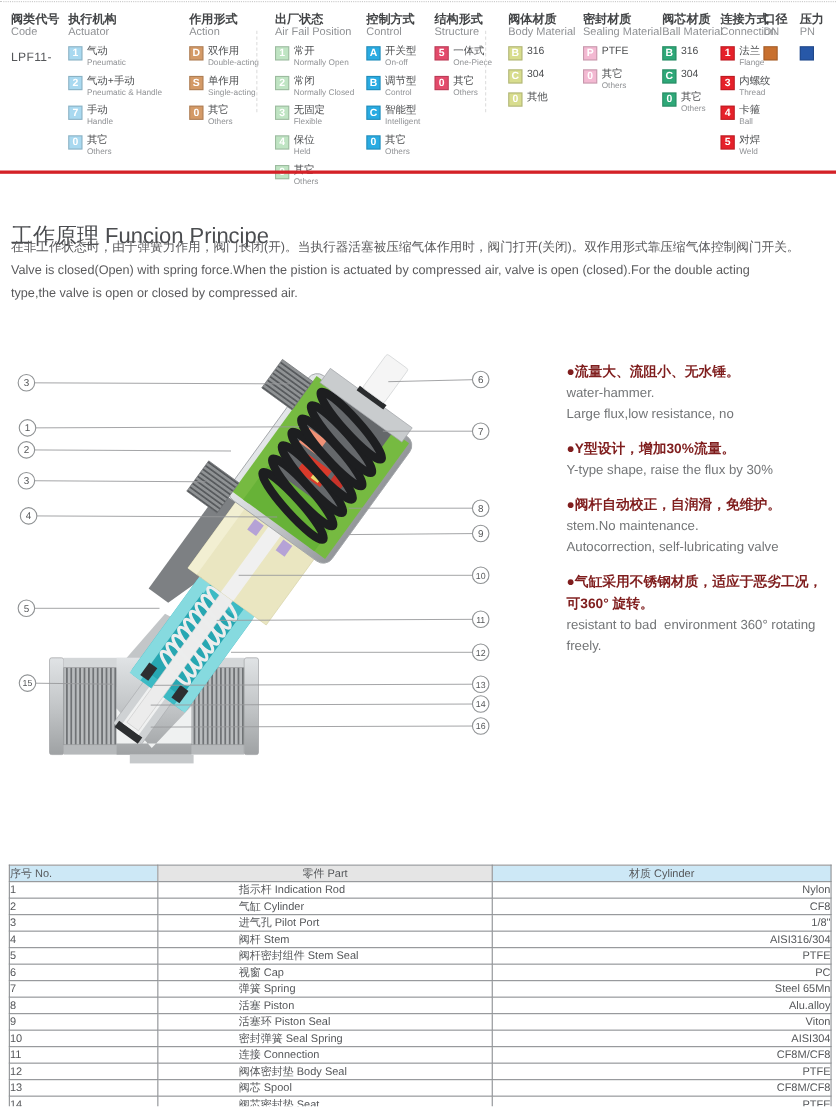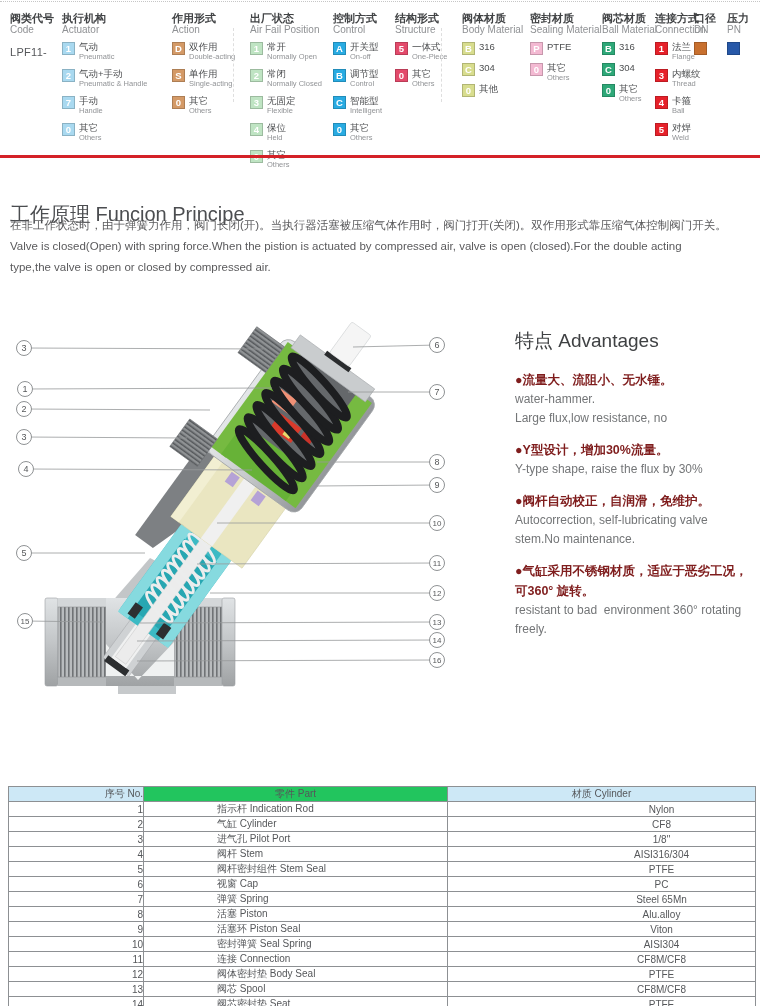--- a/index.html
+++ b/index.html
@@ -44,23 +44,23 @@
   .adv-item{margin-bottom:12px;}
   .adv-cn{font-size:12.5px;color:#7f1d1d;line-height:20px;white-space:pre;font-weight:bold;}
   .adv-en{font-size:12px;color:#737577;line-height:19px;white-space:pre;}
 
   
   .parts{position:absolute;left:8px;top:786px;width:744px;border-collapse:collapse;
          table-layout:fixed;font-size:10px;color:#55575a;}
   .parts th,.parts td{border:1px solid #8d9093;padding:0;overflow:hidden;white-space:nowrap;}
   .parts th{height:14px;font-weight:normal;}
   .parts td{height:12.1px;}
-  .parts .c1{width:134px;text-align:right;}
+  .parts .c1{width:134px;text-align:left;}
   .parts .c2{width:303px;text-align:left;padding-left:73px;}
-  .parts .c3{width:307px;text-align:center;padding-left:120px;}
+  .parts .c3{width:307px;text-align:right;padding-left:120px;}
   .parts th.c2,.parts th.c3{padding-left:0;text-align:center;}
 </style>
 </head>
 <body>
 
 <div class="page">
   <div class="top-dotted"></div>
 
   <section class="coding">
     <div class="coding-col" style="left:10px">
@@ -532,50 +532,49 @@
           </g>
           <g>
             <circle cx="437" cy="340" r="7.5" class="callout-circle"></circle>
             <text x="437" y="343" text-anchor="middle" font-size="8" class="callout-num">16</text>
           </g>
         </g>
     </svg>
   </div>
 
   <aside class="advantages">
-    <h2 class="adv-title"><span>特点</span> <span>Advantages</span></h2>
     <div id="advantages-list">
         <div class="adv-item">
           <div class="adv-cn">●流量大、流阻小、无水锤。</div>
           <div class="adv-en">water-hammer.</div>
           <div class="adv-en">Large flux,low resistance, no</div>
         </div>
         <div class="adv-item">
           <div class="adv-cn">●Y型设计，增加30%流量。</div>
           <div class="adv-en">Y-type shape, raise the flux by 30%</div>
         </div>
         <div class="adv-item">
           <div class="adv-cn">●阀杆自动校正，自润滑，免维护。</div>
+          <div class="adv-en">stem.No maintenance.</div>
           <div class="adv-en">Autocorrection, self-lubricating valve</div>
-          <div class="adv-en">stem.No maintenance.</div>
         </div>
         <div class="adv-item">
           <div class="adv-cn">●气缸采用不锈钢材质，适应于恶劣工况，</div>
           <div class="adv-cn">可360° 旋转。</div>
           <div class="adv-en">resistant to bad  environment 360° rotating</div>
           <div class="adv-en">freely.</div>
         </div>
       </div>
   </aside>
 
   <table class="parts">
     <thead>
       <tr>
         <th class="c1" style="background: rgb(205, 232, 246);">序号 No.</th>
-        <th class="c2" style="background: #22c55e;">零件 Part</th>
+        <th class="c2" style="background: #e5e5e5;">零件 Part</th>
         <th class="c3" style="background: rgb(205, 232, 246);">材质 Cylinder</th>
       </tr>
     </thead>
     <tbody id="parts-body">
         <tr>
           <td class="c1">1</td>
           <td class="c2">指示杆 Indication Rod</td>
           <td class="c3">Nylon</td>
         </tr>
         <tr>

